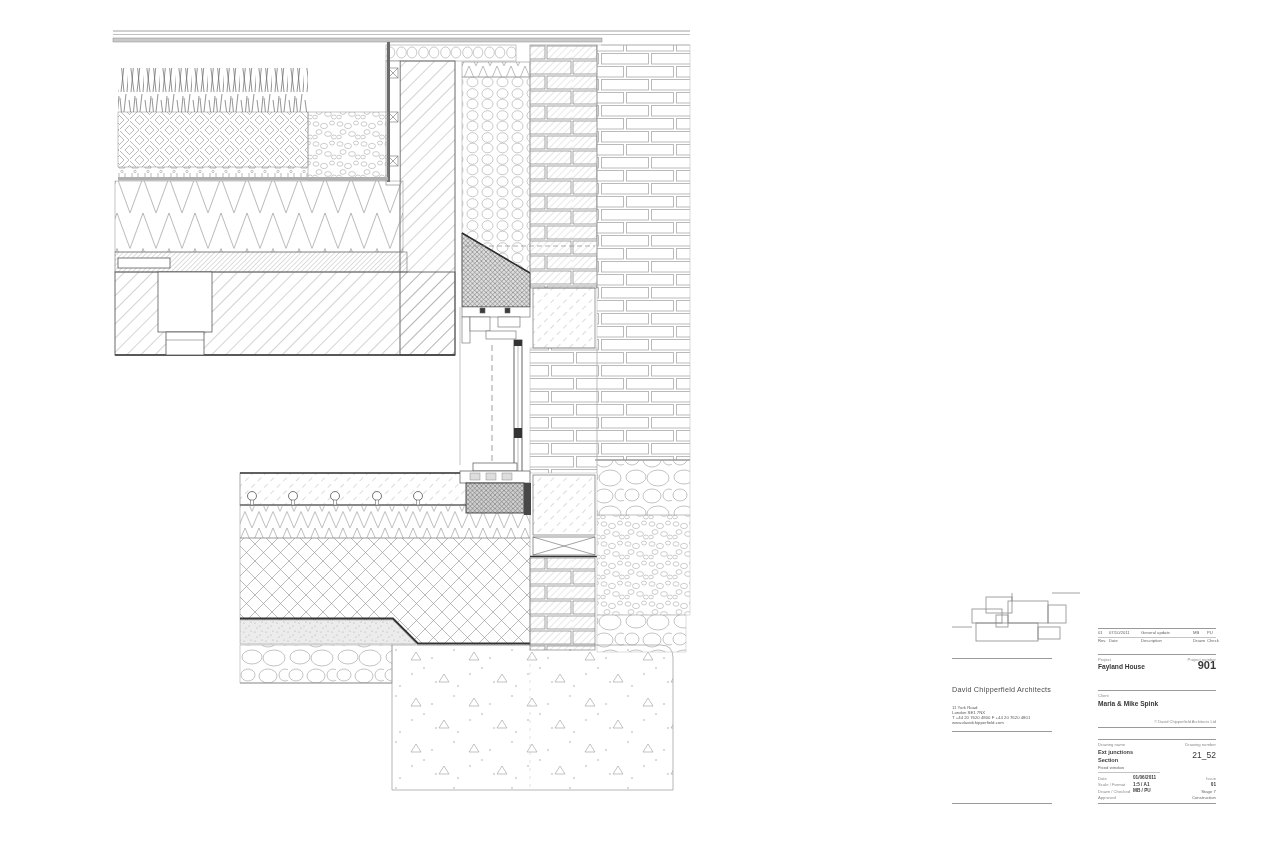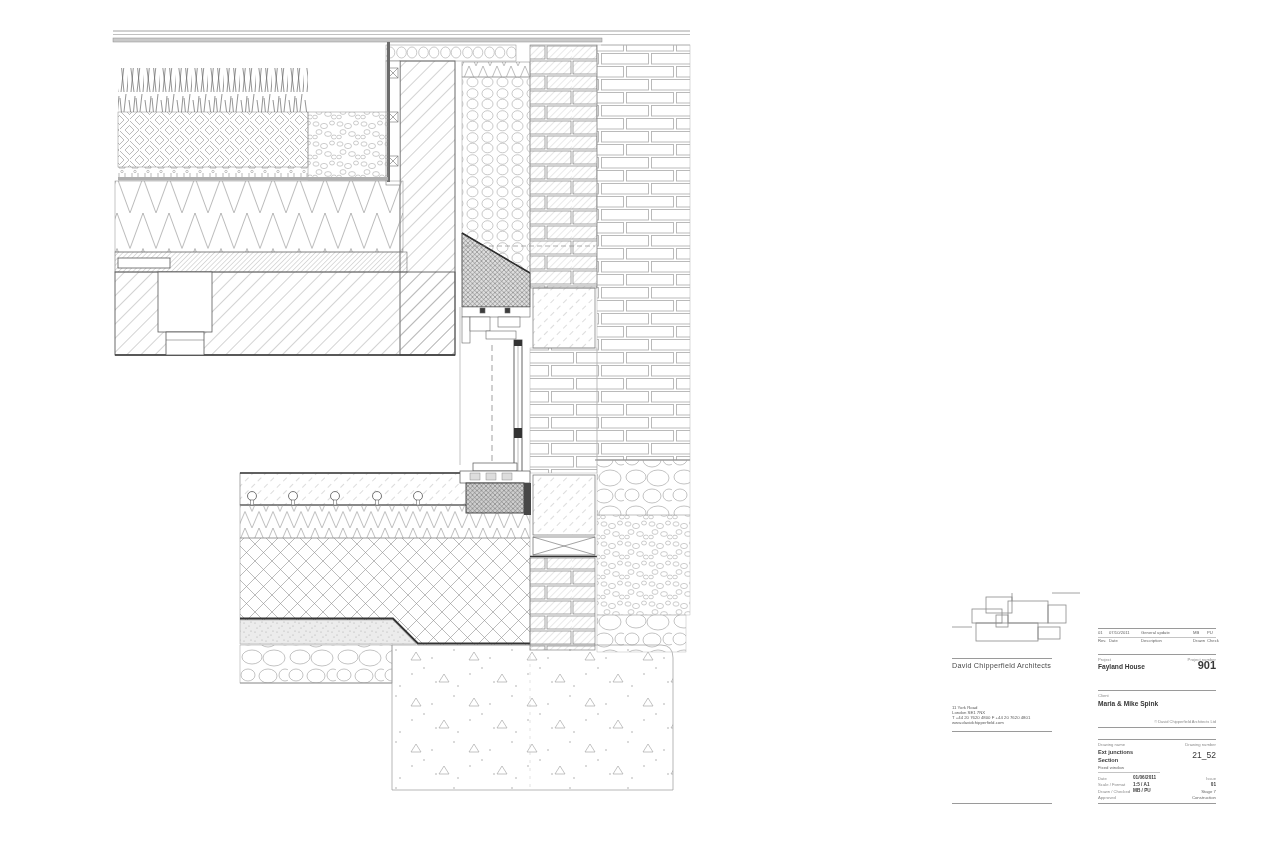--- a/index.html
+++ b/index.html
@@ -6,21 +6,21 @@
   .sheet{position:relative;width:1280px;height:853px;background:#ffffff;overflow:hidden;
          font-family:"Liberation Sans",sans-serif;color:#444;}
   .abs{position:absolute;}
   .hline{position:absolute;height:1px;background:#9a9a9a;}
   .hline.light{background:#c4c4c4;}
   
   .tb-label{font-size:4.2px;color:#8a8a8a;line-height:5px;}
   .tb-small{font-size:4.3px;color:#666;line-height:5px;}
   .tb-value{font-size:4.7px;font-weight:bold;color:#3c3c3c;line-height:5.4px;}
   .tb-name{font-size:5.6px;font-weight:bold;color:#3c3c3c;line-height:7.4px;}
-  .firm{font-size:7.2px;color:#4a4a4a;letter-spacing:0.25px;}
+  .firm{font-size:7.2px;color:#4a4a4a;letter-spacing:0.25px;margin-top:24px;}
   .addr{font-size:4.3px;line-height:4.9px;color:#5a5a5a;}
   .right{text-align:right;}
   .revrow{position:absolute;left:1098px;width:118px;height:7px;}
   .revrow span{position:absolute;top:0;font-size:4.2px;color:#666;white-space:nowrap;}
   .rc1{left:0px;} .rc2{left:11px;} .rc3{left:43px;} .rc4{left:95px;} .rc5{left:109px;}
 </style>
 </head>
 <body>
 
 <div class="sheet">

